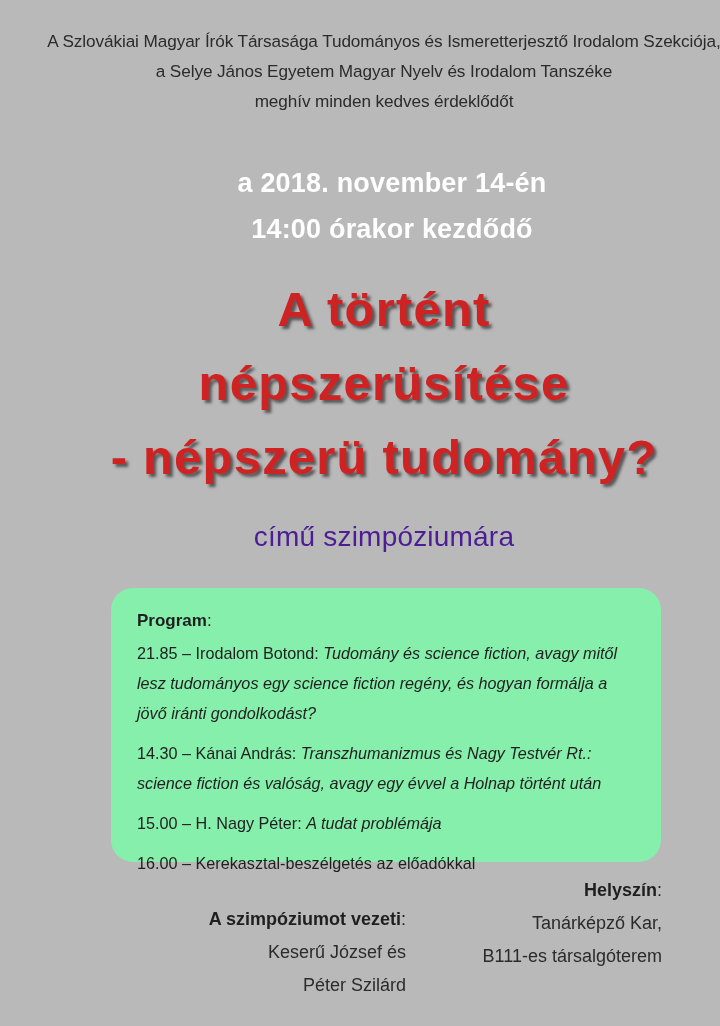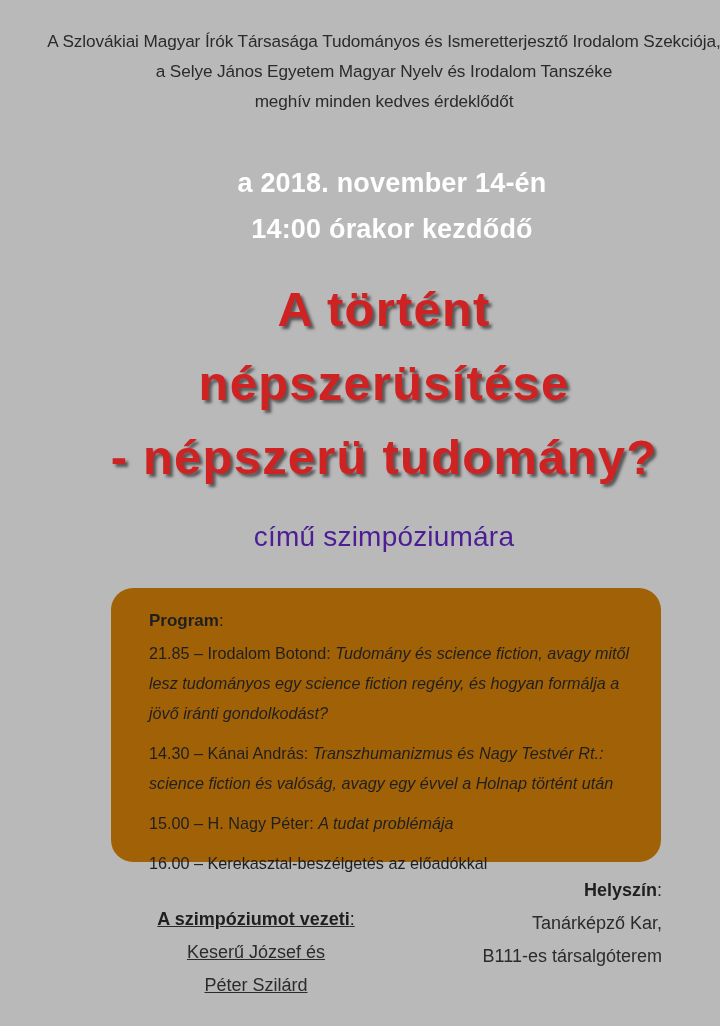--- a/index.html
+++ b/index.html
@@ -90,24 +90,24 @@
     letter-spacing: 0.2px;
   }
 
   
   .program-panel {
     position: absolute;
     left: 87px;
     top: 588px;
     width: 550px;
     height: 274px;
-    background: #a16207;
+    background: #86efac;
     border-radius: 22px;
     box-sizing: border-box;
-    padding: 18px 26px 10px 38px;
+    padding: 18px 26px 10px 26px;
   }
   .program-heading {
     font-size: 17px;
     line-height: 30px;
     color: #1f1f1f;
     margin-bottom: 2px;
   }
   .program-heading b {
     font-weight: bold;
   }
@@ -121,22 +121,21 @@
   .program-item .ttl {
     font-style: italic;
   }
 
   
   .chairs-block {
     position: absolute;
     left: 82px;
     top: 903px;
     width: 300px;
-    text-align: center;
-    text-decoration: underline;
+    text-align: right;
   }
   .footer-heading {
     font-size: 18px;
     line-height: 33px;
     color: #1f1f1f;
   }
   .footer-heading b { font-weight: bold; }
   .footer-line {
     font-size: 18px;
     line-height: 33px;

